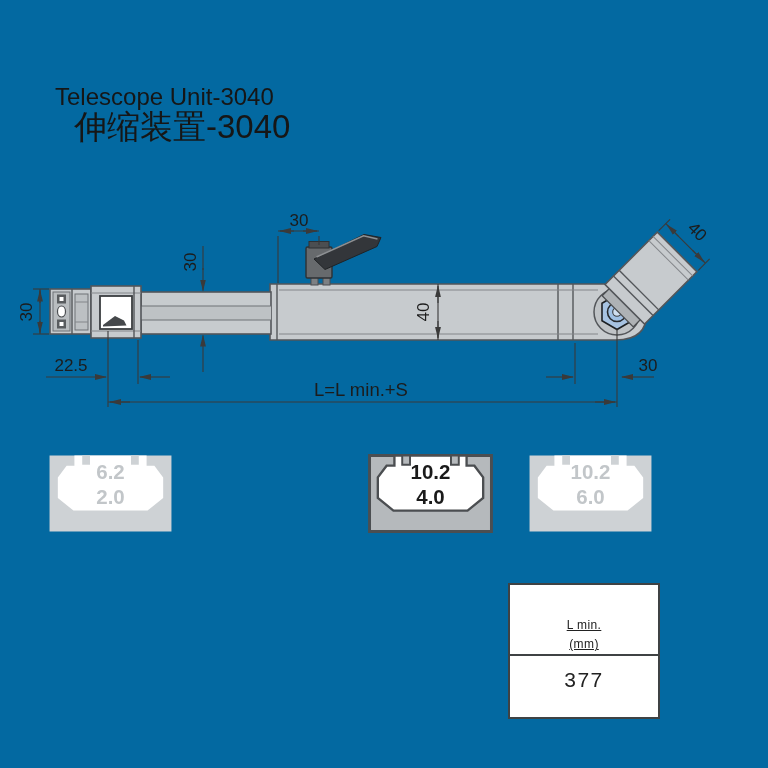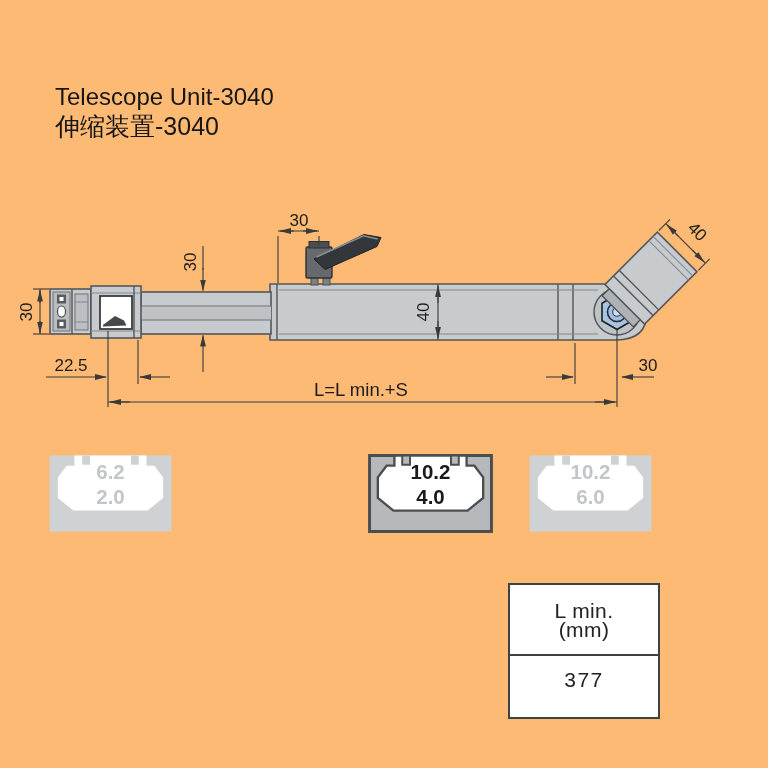--- a/index.html
+++ b/index.html
@@ -1,21 +1,21 @@
 <!DOCTYPE html>
 <html><head>
 <meta charset="utf-8">
 <style>
   html,body{margin:0;padding:0;background:#ffffff;}
-  #page{position:relative;width:768px;height:768px;background:#fdba74;overflow:hidden;
+  #page{position:relative;width:768px;height:768px;background:#0369a1;overflow:hidden;
         font-family:"Liberation Sans",sans-serif;}
   
   #title{position:absolute;left:55px;top:83px;color:#161616;}
   #title .t1{font-size:24px;line-height:28px;letter-spacing:0px;}
-  #title .t2{font-size:25px;line-height:31px;}
+  #title .t2{font-size:33px;line-height:31px;margin-left:19px;}
   
   #draw{position:absolute;left:0;top:0;}
   .body-fill{fill:#c7cbce;stroke:#53565a;stroke-width:1.6;}
   .thin{stroke:#83868a;stroke-width:1;fill:none;}
   .edge{stroke:#53565a;stroke-width:1.4;fill:none;}
   .dim{stroke:#3a3a3a;stroke-width:1.1;fill:none;}
   .dim-t{font-family:"Liberation Sans",sans-serif;font-size:17px;fill:#1c1c1c;}
   .dim-tl{font-family:"Liberation Sans",sans-serif;font-size:18.5px;fill:#1c1c1c;}
   
   .profile{position:absolute;top:454px;}
@@ -26,21 +26,21 @@
   .p-act text{fill:#1a1a1a;}
   .p-ina .outer{fill:#ced2d5;stroke:none;}
   .p-ina .cav{fill:#ffffff;stroke:none;}
   .p-ina .tab{fill:#ced2d5;stroke:none;}
   .p-ina text{fill:#c2c6c9;}
   .profile text{font-family:"Liberation Sans",sans-serif;font-size:21px;font-weight:bold;text-anchor:middle;}
   
   #spec-table{position:absolute;left:508px;top:583px;width:152px;height:136px;
     border:2.5px solid #3f4244;box-sizing:border-box;background:#fff;color:#222;}
   #spec-table .hdr{height:69px;border-bottom:2.2px solid #3f4244;display:flex;flex-direction:column;
-    align-items:center;justify-content:center;font-size:21px;line-height:19px;letter-spacing:.4px;}
+    align-items:center;justify-content:flex-end;font-size:12px;line-height:19px;letter-spacing:.4px;text-decoration:underline;}
   #spec-table .val{height:48px;display:flex;align-items:center;justify-content:center;
     font-size:21px;letter-spacing:1.5px;}
 </style>
 </head>
 <body>
 
 <div id="page">
 
   <div id="title">
     <div class="t1">Telescope Unit-3040</div>

